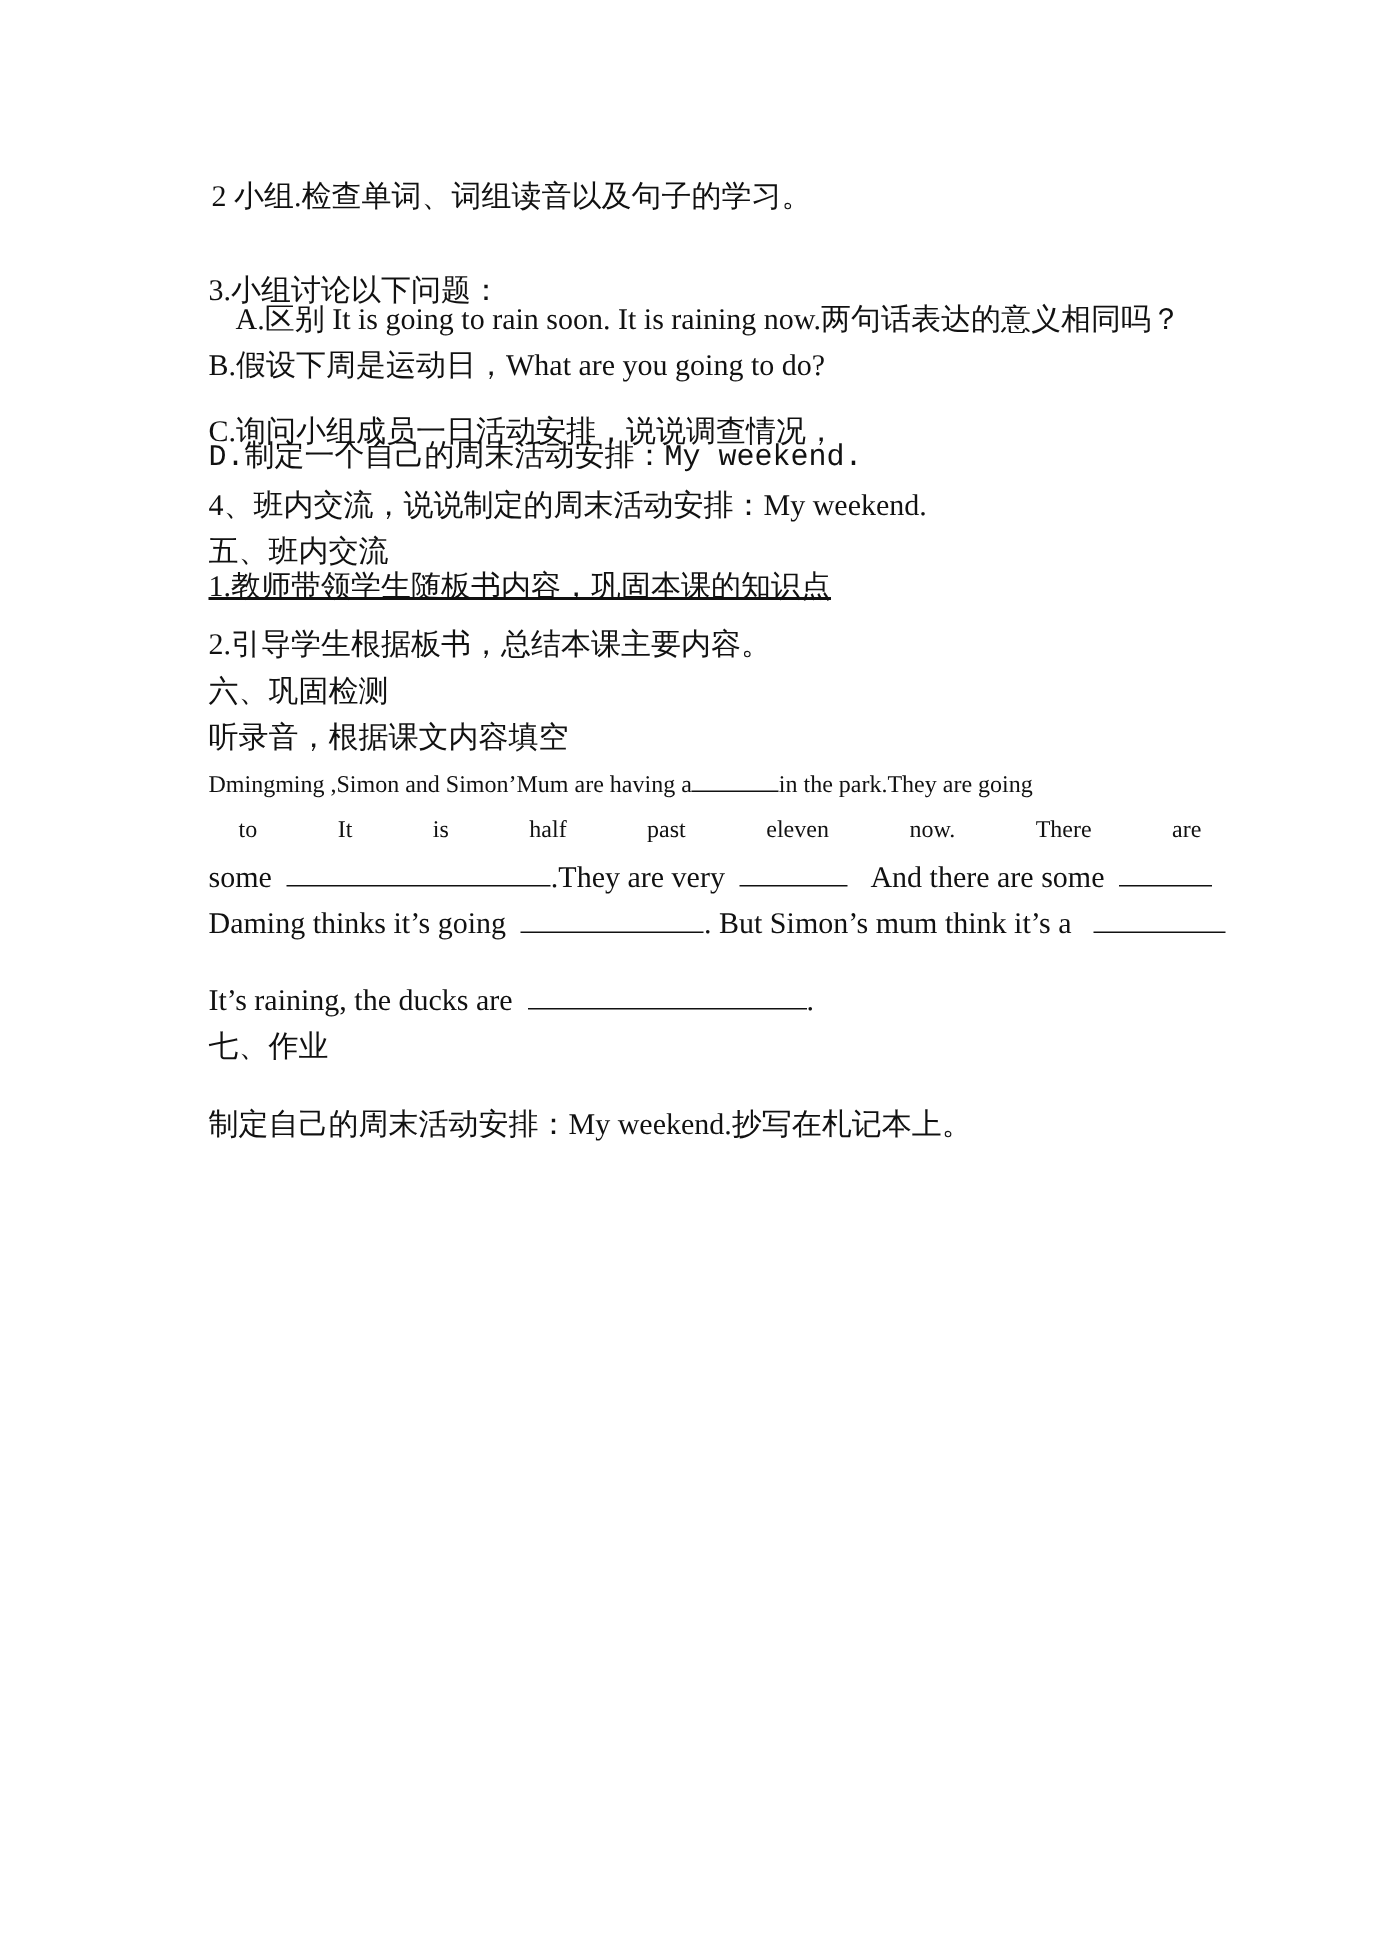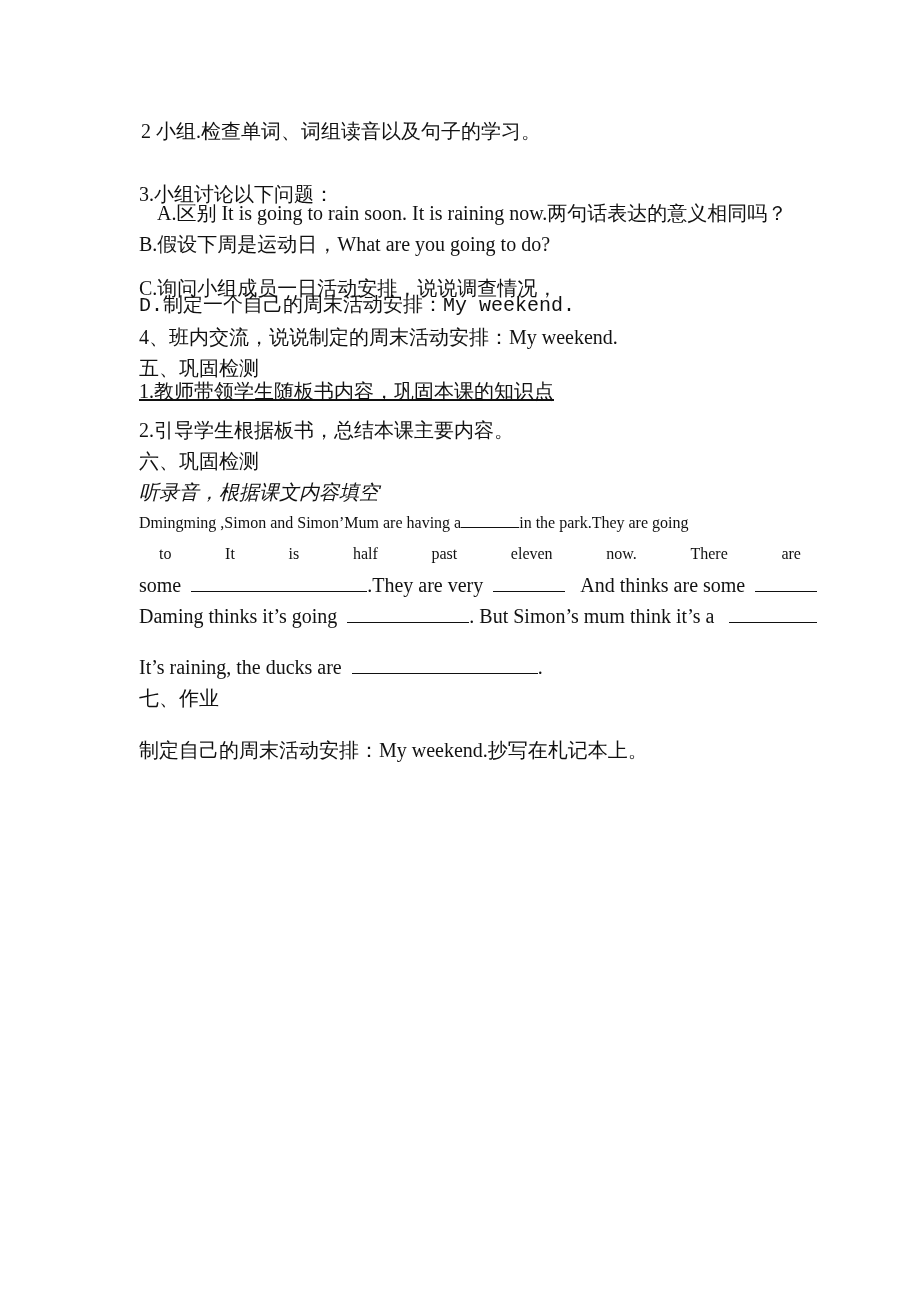--- a/index.html
+++ b/index.html
@@ -47,47 +47,47 @@
 
   <div class="line" style="top:121px; left:141px;">2 小组.检查单词、词组读音以及句子的学习。</div>
 
   <div class="line" style="top:172px;margin-top:12px;">3.小组讨论以下问题：</div>
   <div class="line" style="top:203px;margin-left:18px;">A.区别 It is going to rain soon. It is raining now.两句话表达的意义相同吗？</div>
   <div class="line" style="top:234px;">B.假设下周是运动日，What are you going to do?</div>
   <div class="line" style="top:258px;margin-top:20px;">C.询问小组成员一日活动安排，说说调查情况，</div>
   <div class="line" style="top:296px;font-family:Liberation Mono, monospace;">D.制定一个自己的周末活动安排：My weekend.</div>
   <div class="line" style="top:327px;">4、班内交流，说说制定的周末活动安排：My weekend.</div>
 
-  <div class="line" style="top:358px;">五、巩固检测</div>
+  <div class="line" style="top:358px;">五、班内交流</div>
   <div class="line" style="top:381px;text-decoration:underline;">1.教师带领学生随板书内容，巩固本课的知识点</div>
   <div class="line" style="top:420px;">2.引导学生根据板书，总结本课主要内容。</div>
 
   <div class="line" style="top:451px;">六、巩固检测</div>
-  <div class="line" style="top:482px;font-style:italic;">听录音，根据课文内容填空</div>
+  <div class="line" style="top:482px;">听录音，根据课文内容填空</div>
 
   <div class="justify-row" style="top:513px;">
     <span>
       <span>Dmingming ,Simon and Simon’Mum are having a</span><span class="blank" style="width:58px;"></span><span>in the park.They are going</span>
     </span>
   </div>
 
   <div class="justify-row" style="top:544px;margin-left:20px;">
     <span>to</span>
     <span>It</span>
     <span>is</span>
     <span>half</span>
     <span>past</span>
     <span>eleven</span>
     <span>now.</span>
     <span>There</span>
     <span>are</span>
   </div>
 
   <div class="line" style="top:575px;">
-    <span>some</span>&nbsp;&nbsp;<span class="blank" style="width:176px;"></span><span>.They are very</span>&nbsp;&nbsp;<span class="blank" style="width:72px;"></span>&nbsp;&nbsp;&nbsp;<span>And thinks are some</span>&nbsp;&nbsp;<span class="blank" style="width:62px;"></span>
+    <span>some</span>&nbsp;&nbsp;<span class="blank" style="width:176px;"></span><span>.They are very</span>&nbsp;&nbsp;<span class="blank" style="width:72px;"></span>&nbsp;&nbsp;&nbsp;<span>And there are some</span>&nbsp;&nbsp;<span class="blank" style="width:62px;"></span>
   </div>
 
   <div class="line" style="top:606px;">
     <span>Daming thinks it’s going</span>&nbsp;&nbsp;<span class="blank" style="width:122px;"></span><span>. But Simon’s mum think it’s a</span>&nbsp;&nbsp;&nbsp;<span class="blank" style="width:88px;"></span>
   </div>
 
   <div class="line" style="top:657px;">
     <span>It’s raining, the ducks are</span>&nbsp;&nbsp;<span class="blank" style="width:186px;"></span><span>.</span>
   </div>
 

